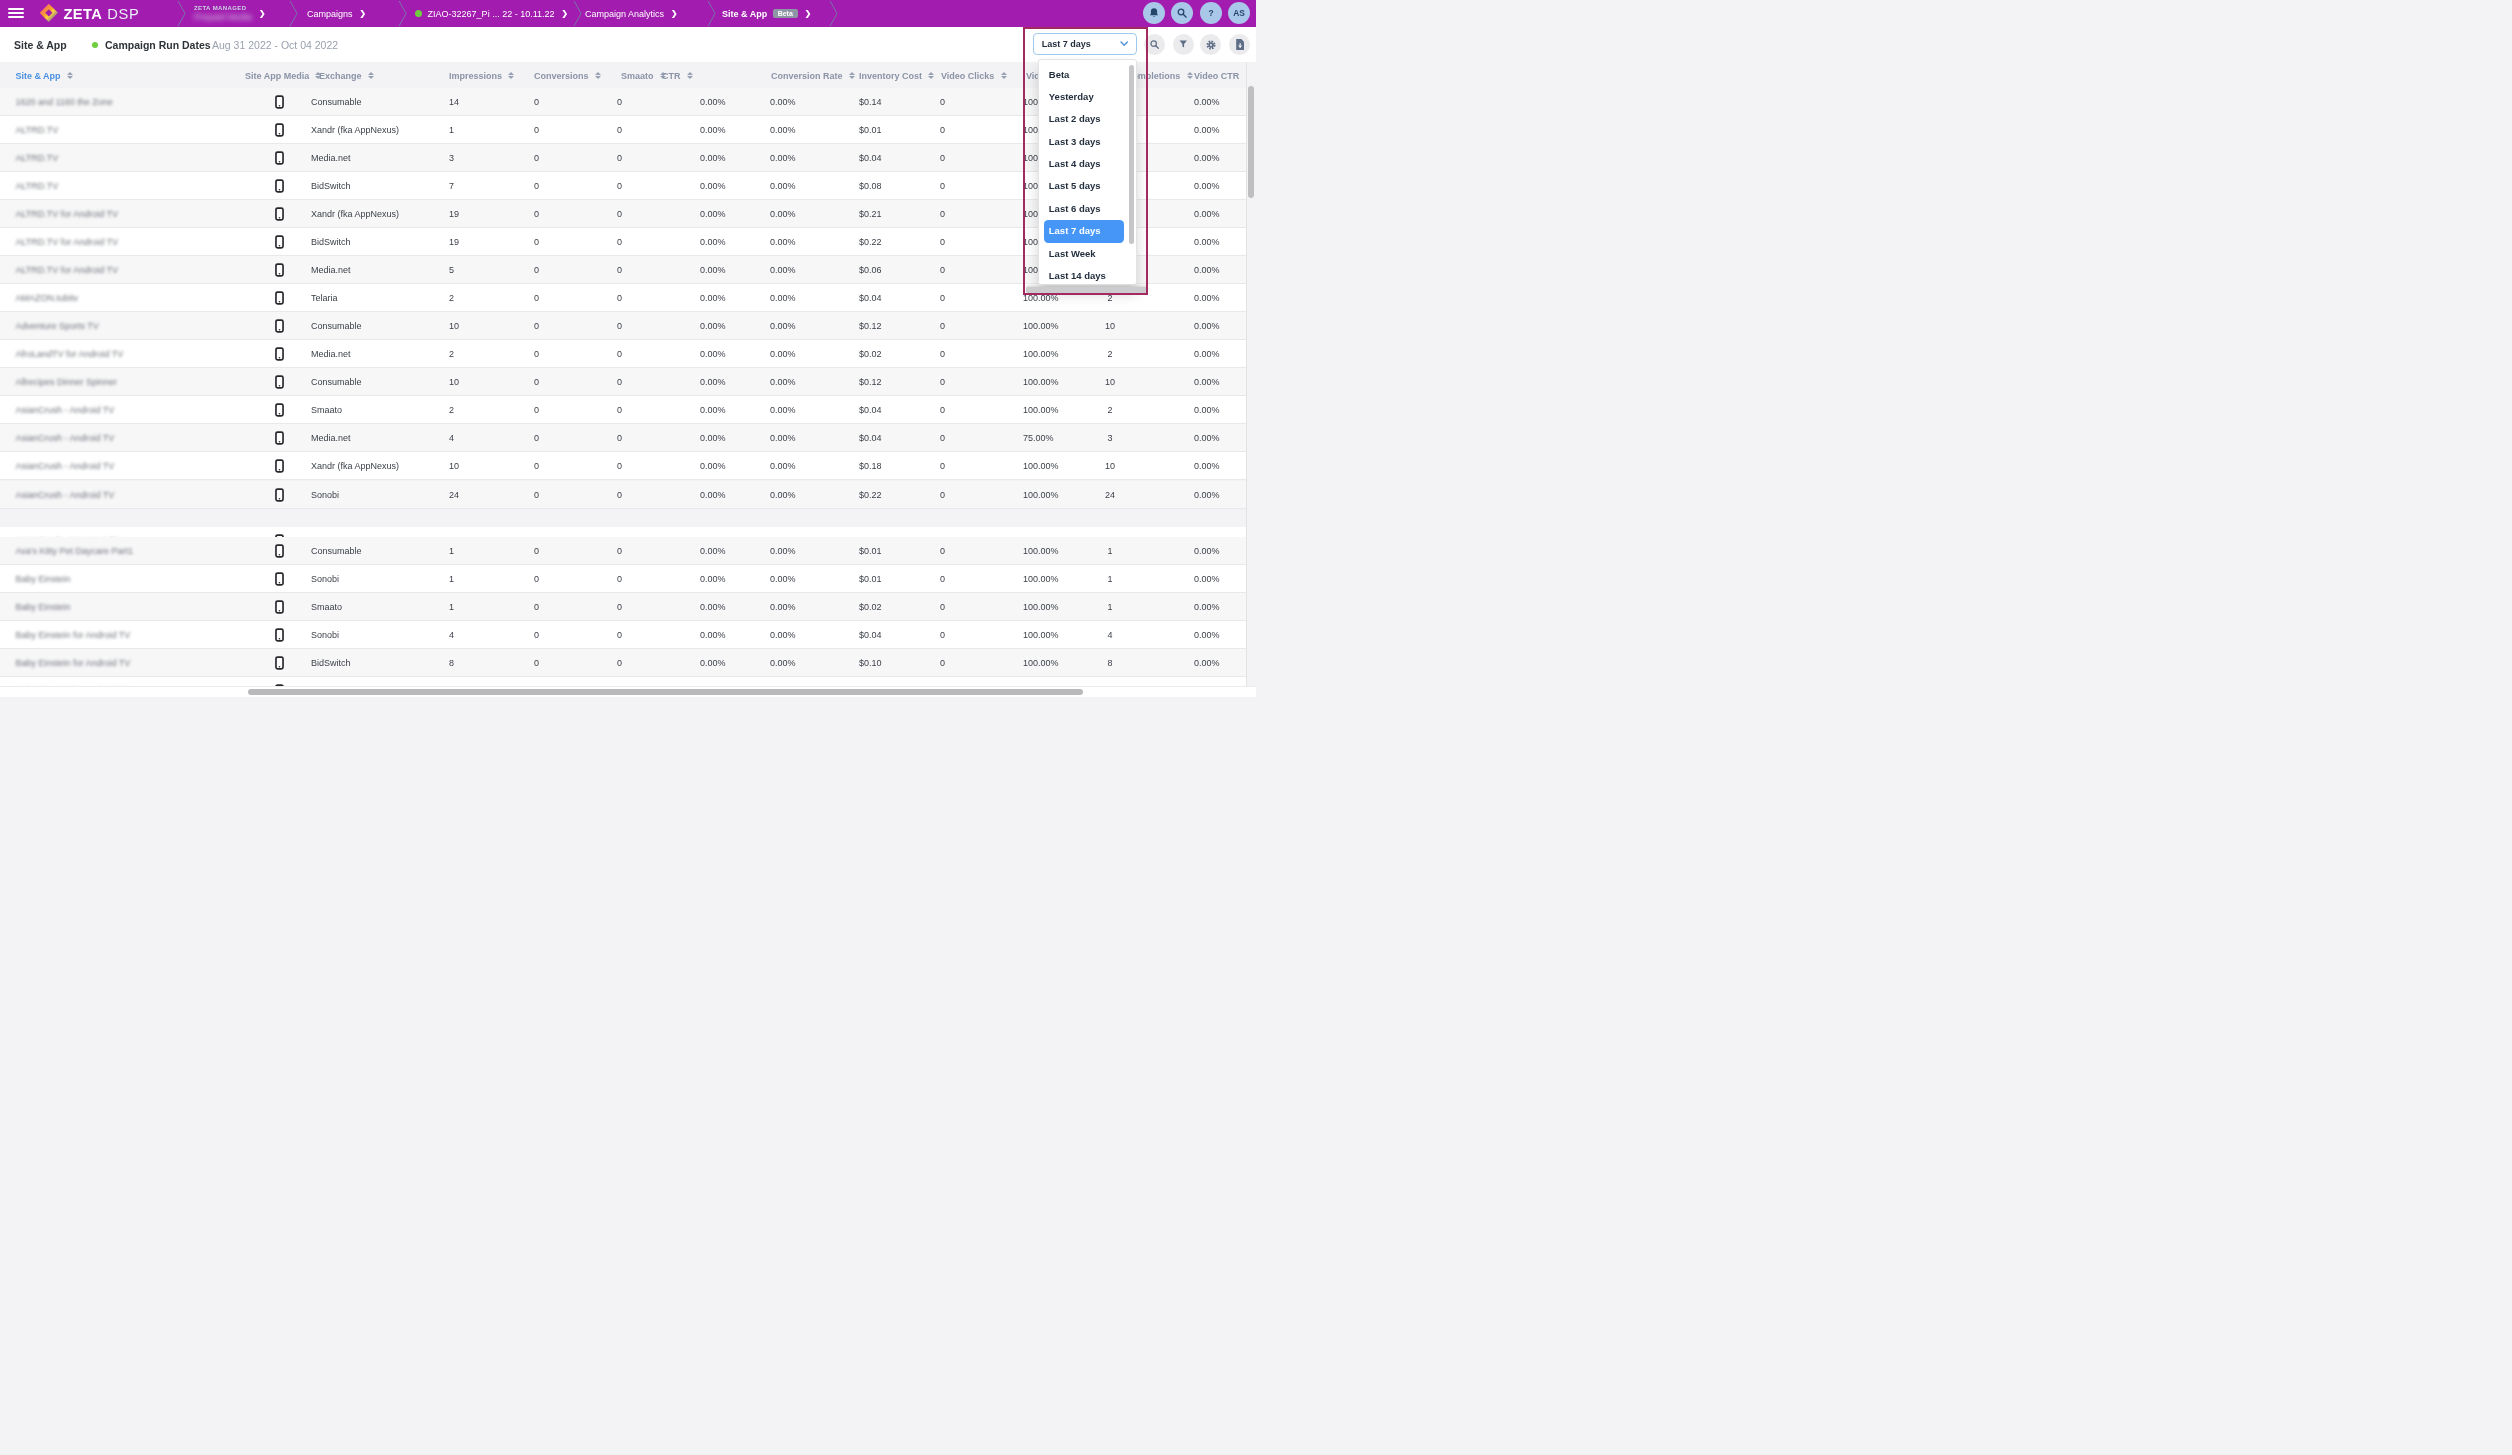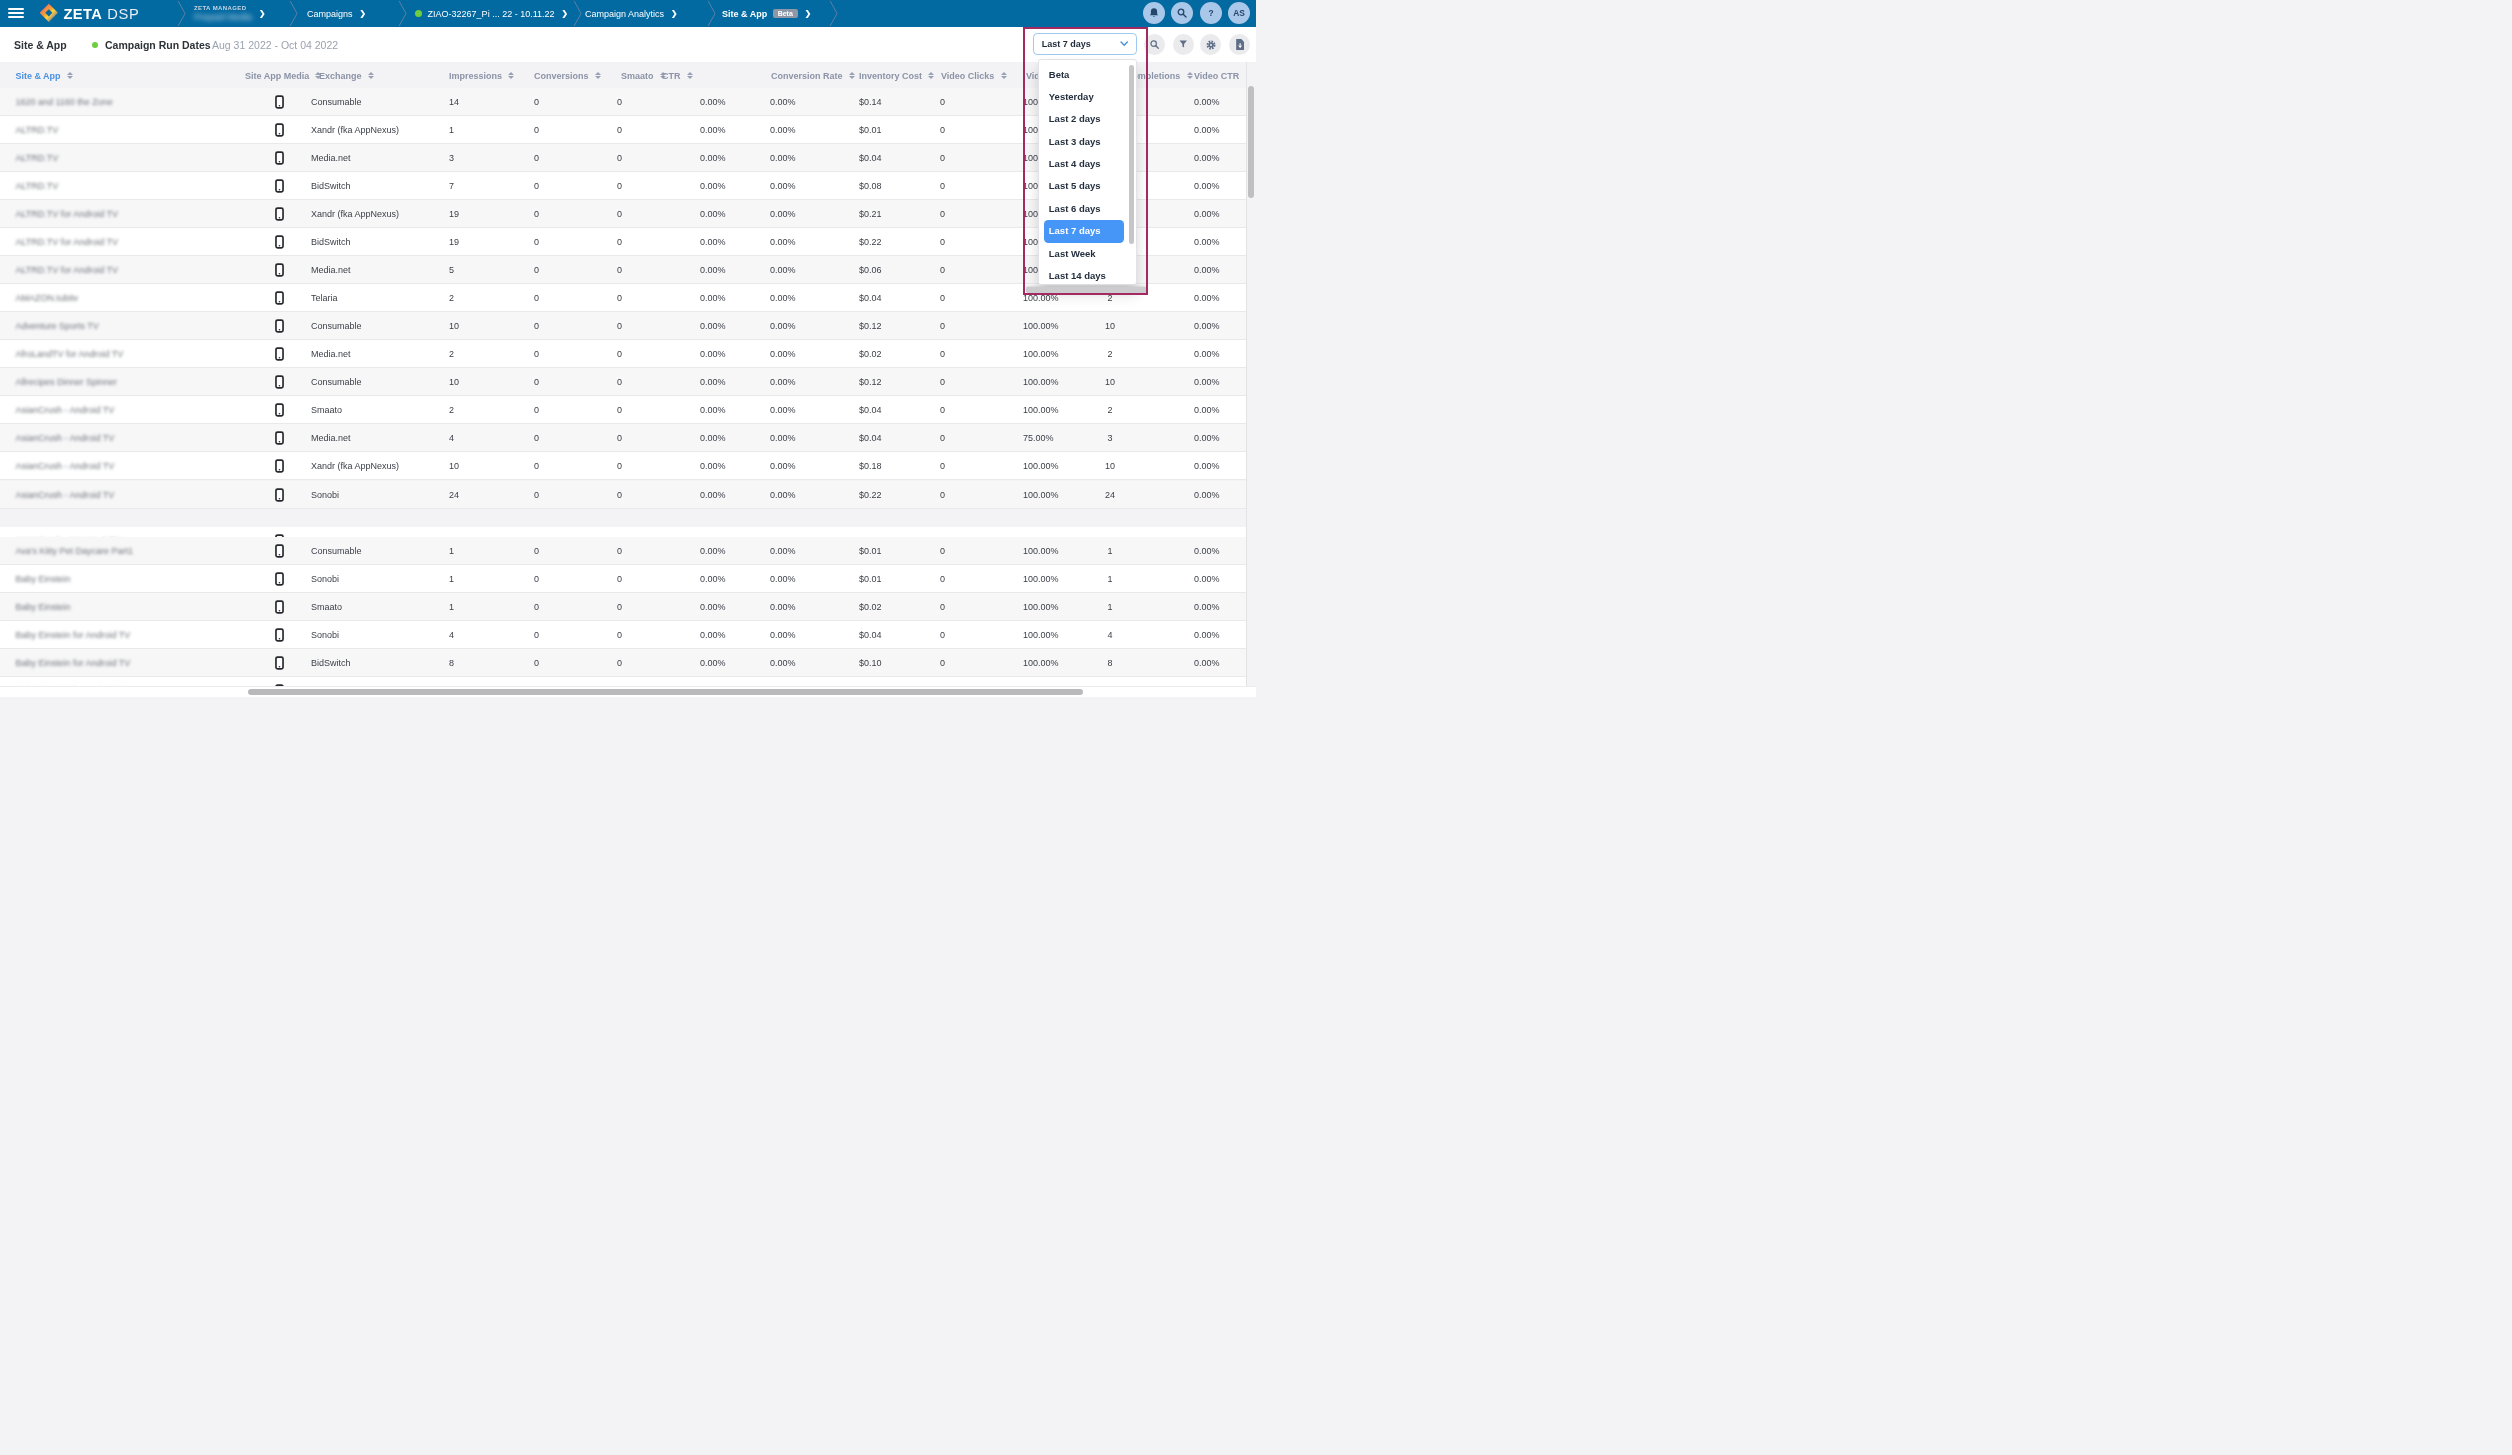--- a/index.html
+++ b/index.html
@@ -1,21 +1,21 @@
 <!DOCTYPE html>
 <html style="font-size:11.2px"><head>
 <meta charset="utf-8">
 <style>
   * { margin:0; padding:0; box-sizing:border-box; }
   html,body { width:1256px; height:728px; overflow:hidden;
     font-family:"Liberation Sans", sans-serif; background:#f3f3f5; }
   .page { position:relative; width:1256px; height:728px; }
 
   
-  .topnav { position:absolute; left:0; top:0; width:1256px; height:27px; background:#0369a1; z-index:60; }
+  .topnav { position:absolute; left:0; top:0; width:1256px; height:27px; background:#a21caf; z-index:60; }
   .hamburger { position:absolute; left:8.4px; top:8.4px; width:16px; height:9.8px; cursor:pointer; }
   .hamburger i { display:block; height:1.8px; background:#fff; border-radius:1.4px; margin-bottom:2.1px; }
   .brand { position:absolute; left:39px; top:2.8px; display:flex; align-items:center; gap:4.9px; }
   .brand-zeta { color:#fff; font-weight:800; font-size:14.7px; letter-spacing:0.4px; }
   .brand-dsp  { color:#e9eef5; font-weight:400; font-size:14.7px; letter-spacing:0.7px; }
   .sep { position:absolute; top:0; height:27px; width:9.8px; }
   .crumb { position:absolute; top:0; height:27px; display:flex; align-items:center; gap:5.6px; color:#fff; font-size:9px; cursor:pointer; white-space:nowrap; }
   .crumb .chev { font-size:7.7px; font-weight:700; color:#fff; margin-left:1.4px; }
   .crumb-stack { display:flex; flex-direction:column; justify-content:center; line-height:1.15; }
   .eyebrow { font-size:6px; letter-spacing:0.4px; color:#c9d5e2; font-weight:700; }

